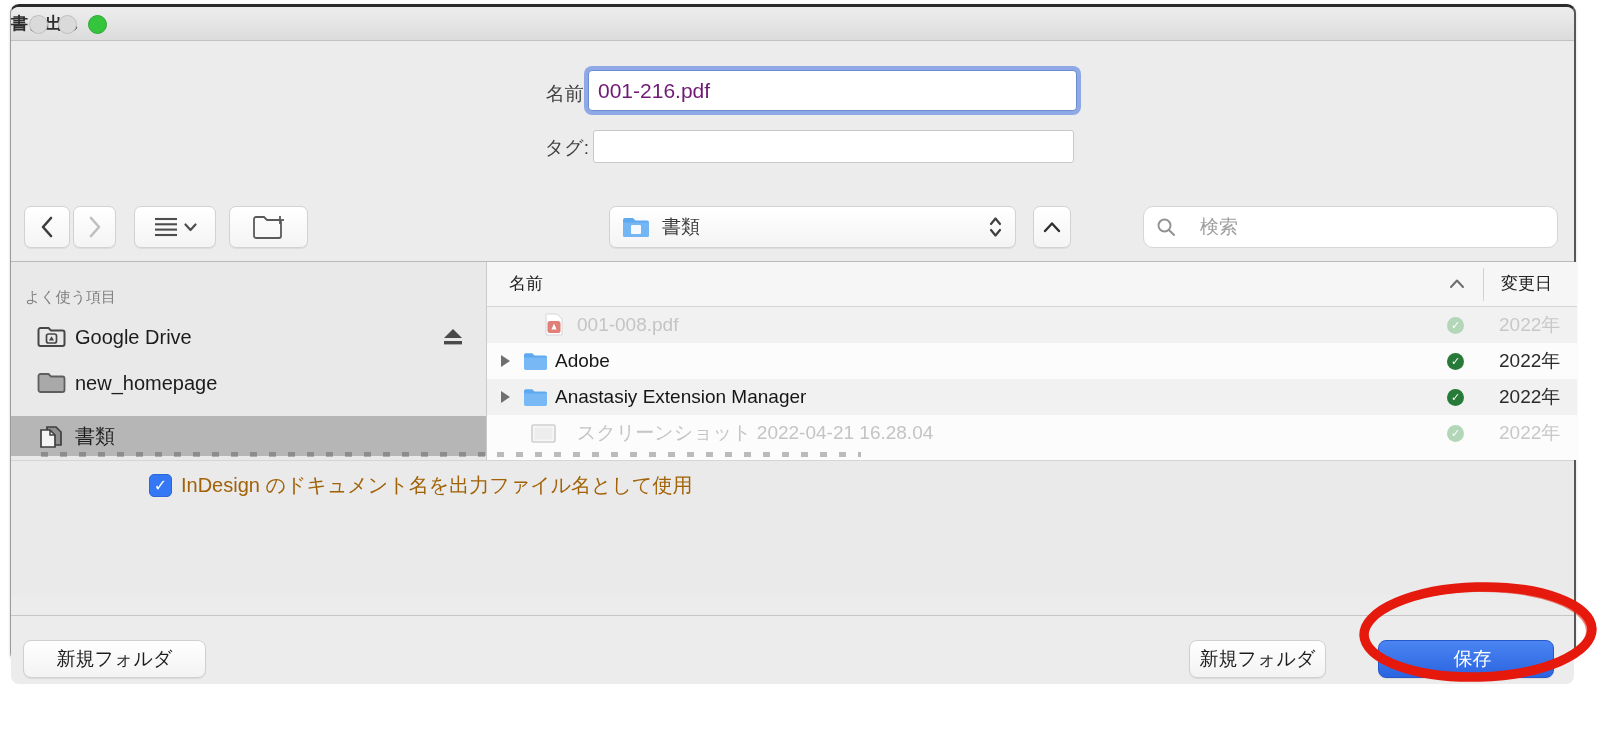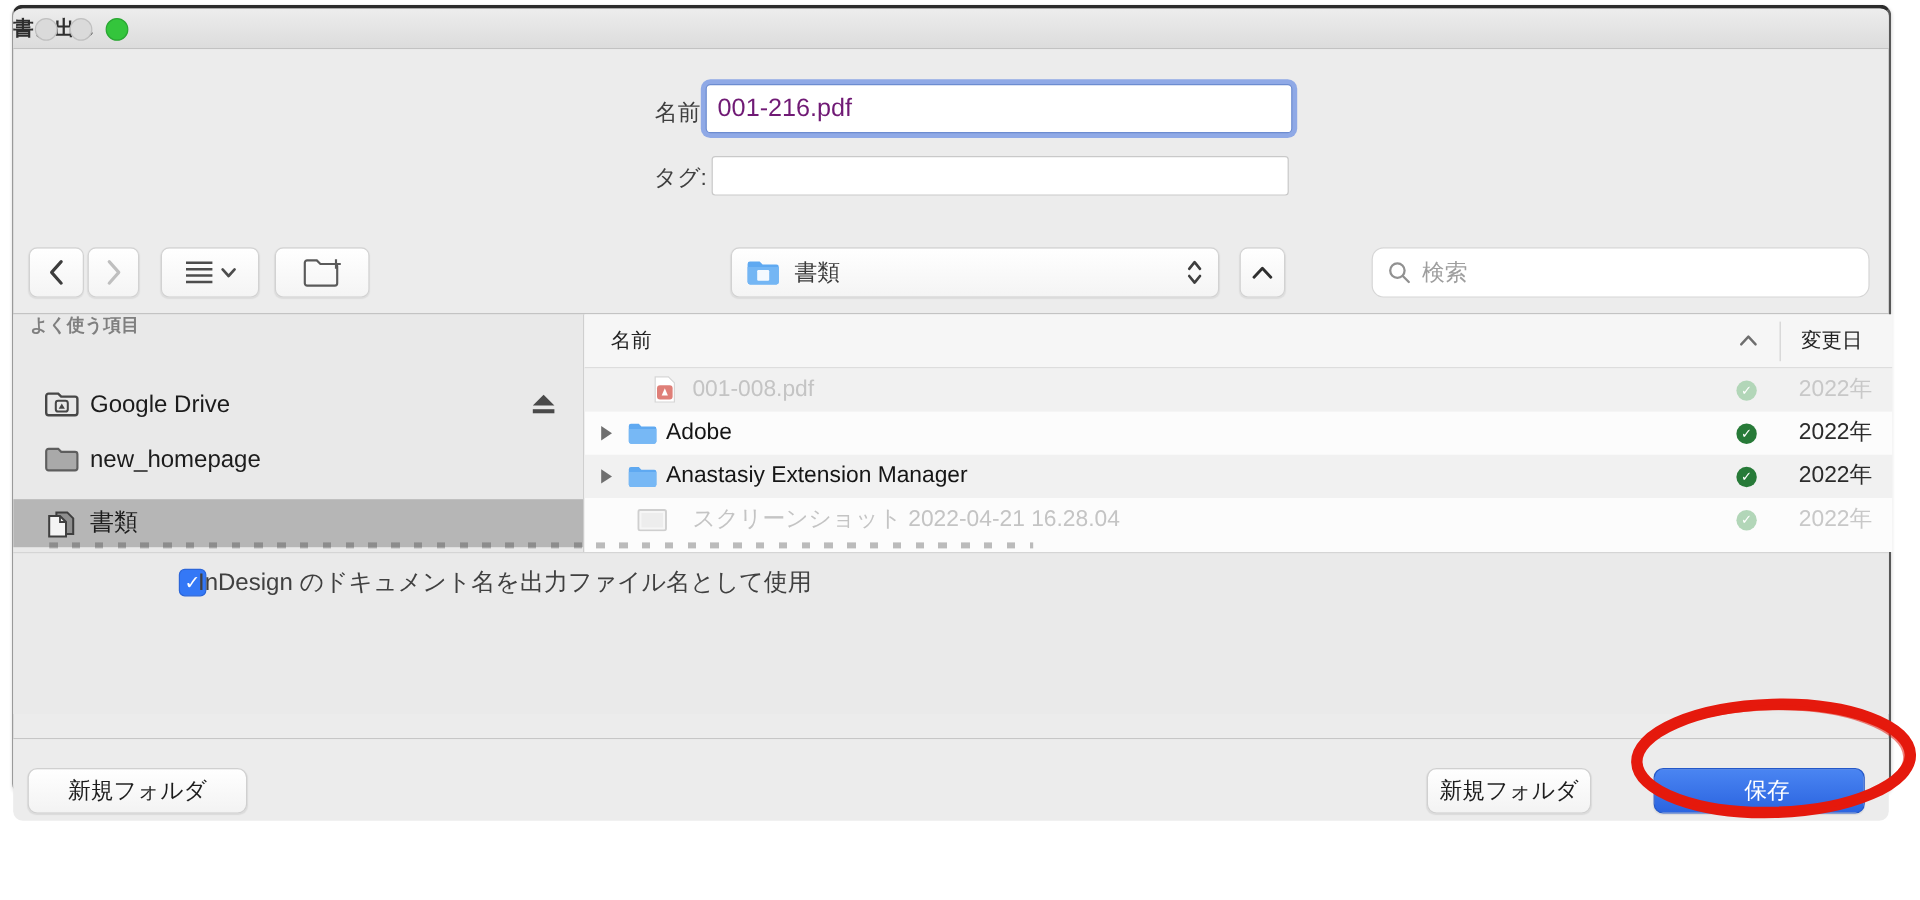--- a/index.html
+++ b/index.html
@@ -39,29 +39,29 @@
     display:flex; align-items:center; justify-content:center; }
   .btn-back { left:13px; width:46px; }
   .btn-fwd  { left:62px; width:43px; }
   .btn-view { left:123px; width:82px; gap:6px; }
   .btn-newfolder { left:218px; width:79px; }
   .pathctl { left:598px; width:407px; justify-content:flex-start; padding:0 12px; gap:12px; }
   .pathctl .label { font-size:19px; color:#3a3a3a; flex:1; }
   .btn-caret { left:1022px; width:38px; }
   .searchfield { position:absolute; left:1132px; top:199px; width:415px; height:42px;
     background:#fff; border:1px solid #d6d6d6; border-radius:10px;
-    display:flex; align-items:center; padding:0 12px; gap:9px; }
+    display:flex; align-items:center; padding:0 12px; gap:24px; }
   .searchfield .ph { font-size:19px; color:#9e9e9e; }
 
   
   .browser { position:absolute; left:0; top:254px; width:100%; height:199px;
     border-top:1px solid #b9b9b9; }
   .sidebar { position:absolute; left:0; top:0; width:476px; height:100%;
     background:#e9e9e9; border-right:1px solid #c9c9c9; overflow:hidden; }
-  .side-head { position:absolute; left:14px; top:0; font-size:15px; font-weight:700; color:#7f7f7f; }
+  .side-head { position:absolute; left:14px; top:26px; font-size:15px; font-weight:400; color:#7f7f7f; }
   .srow { position:absolute; left:0; width:100%; height:40px; }
   .srow .sicon { position:absolute; left:26px; top:9px; }
   .srow .slabel { position:absolute; left:64px; line-height:40px; font-size:20px; color:#1c1c1c; white-space:nowrap;text-align:right; }
   .srow.sel { background:#b6b6b6; }
   .srow .eject { position:absolute; right:22px; top:11px; }
 
   .list { position:absolute; left:476px; top:0; width:1090px; height:100%;
     background:#fcfcfc; overflow:hidden; }
   .lheader { position:absolute; left:0; top:0; width:100%; height:45px;
     background:#f6f6f6; border-bottom:1px solid #d6d6d6; }
@@ -88,21 +88,21 @@
   .smudge { position:absolute; left:30px; top:445px; width:820px; height:5px; opacity:.55;
     background:repeating-linear-gradient(90deg, rgba(55,55,55,.6) 0 7px, transparent 7px 19px); }
 
   
   .options { position:absolute; left:0; top:453px; width:100%; height:135px; background:#eaeaea;
     border-top:1px solid #d5d5d5; }
   .checkbox { position:absolute; left:138px; top:13px; width:23px; height:23px;
     background:#3478f6; border:1px solid #2c66d9; border-radius:5px;
     color:#fff; display:flex; align-items:center; justify-content:center; font-size:16px; font-weight:bold; }
   .checkbox::after { content:"✓"; }
-  .optlabel { position:absolute; left:154px; top:11px; font-size:20px; color:#404040; white-space:nowrap;text-align:right; }
+  .optlabel { position:absolute; left:170px; top:11px; font-size:20px; color:#a16207; white-space:nowrap;text-align:right; }
 
   
   .footer { position:absolute; left:0; top:608px; width:100%; height:69px;
     background:#ececec; border-top:1px solid #c6c6c6; border-radius:0 0 8px 8px; }
   .fbtn { position:absolute; top:24px; height:38px; border-radius:8px; font-size:19px;
     display:flex; align-items:center; justify-content:center;
     background:linear-gradient(#ffffff,#f3f3f3); border:1px solid #d0d0d0; color:#1d1d1d;
     box-shadow:0 1px 1px rgba(0,0,0,.08); }
   .btn-newdir { left:12px; width:183px; }
   .btn-cancel { left:1178px; width:137px; }

